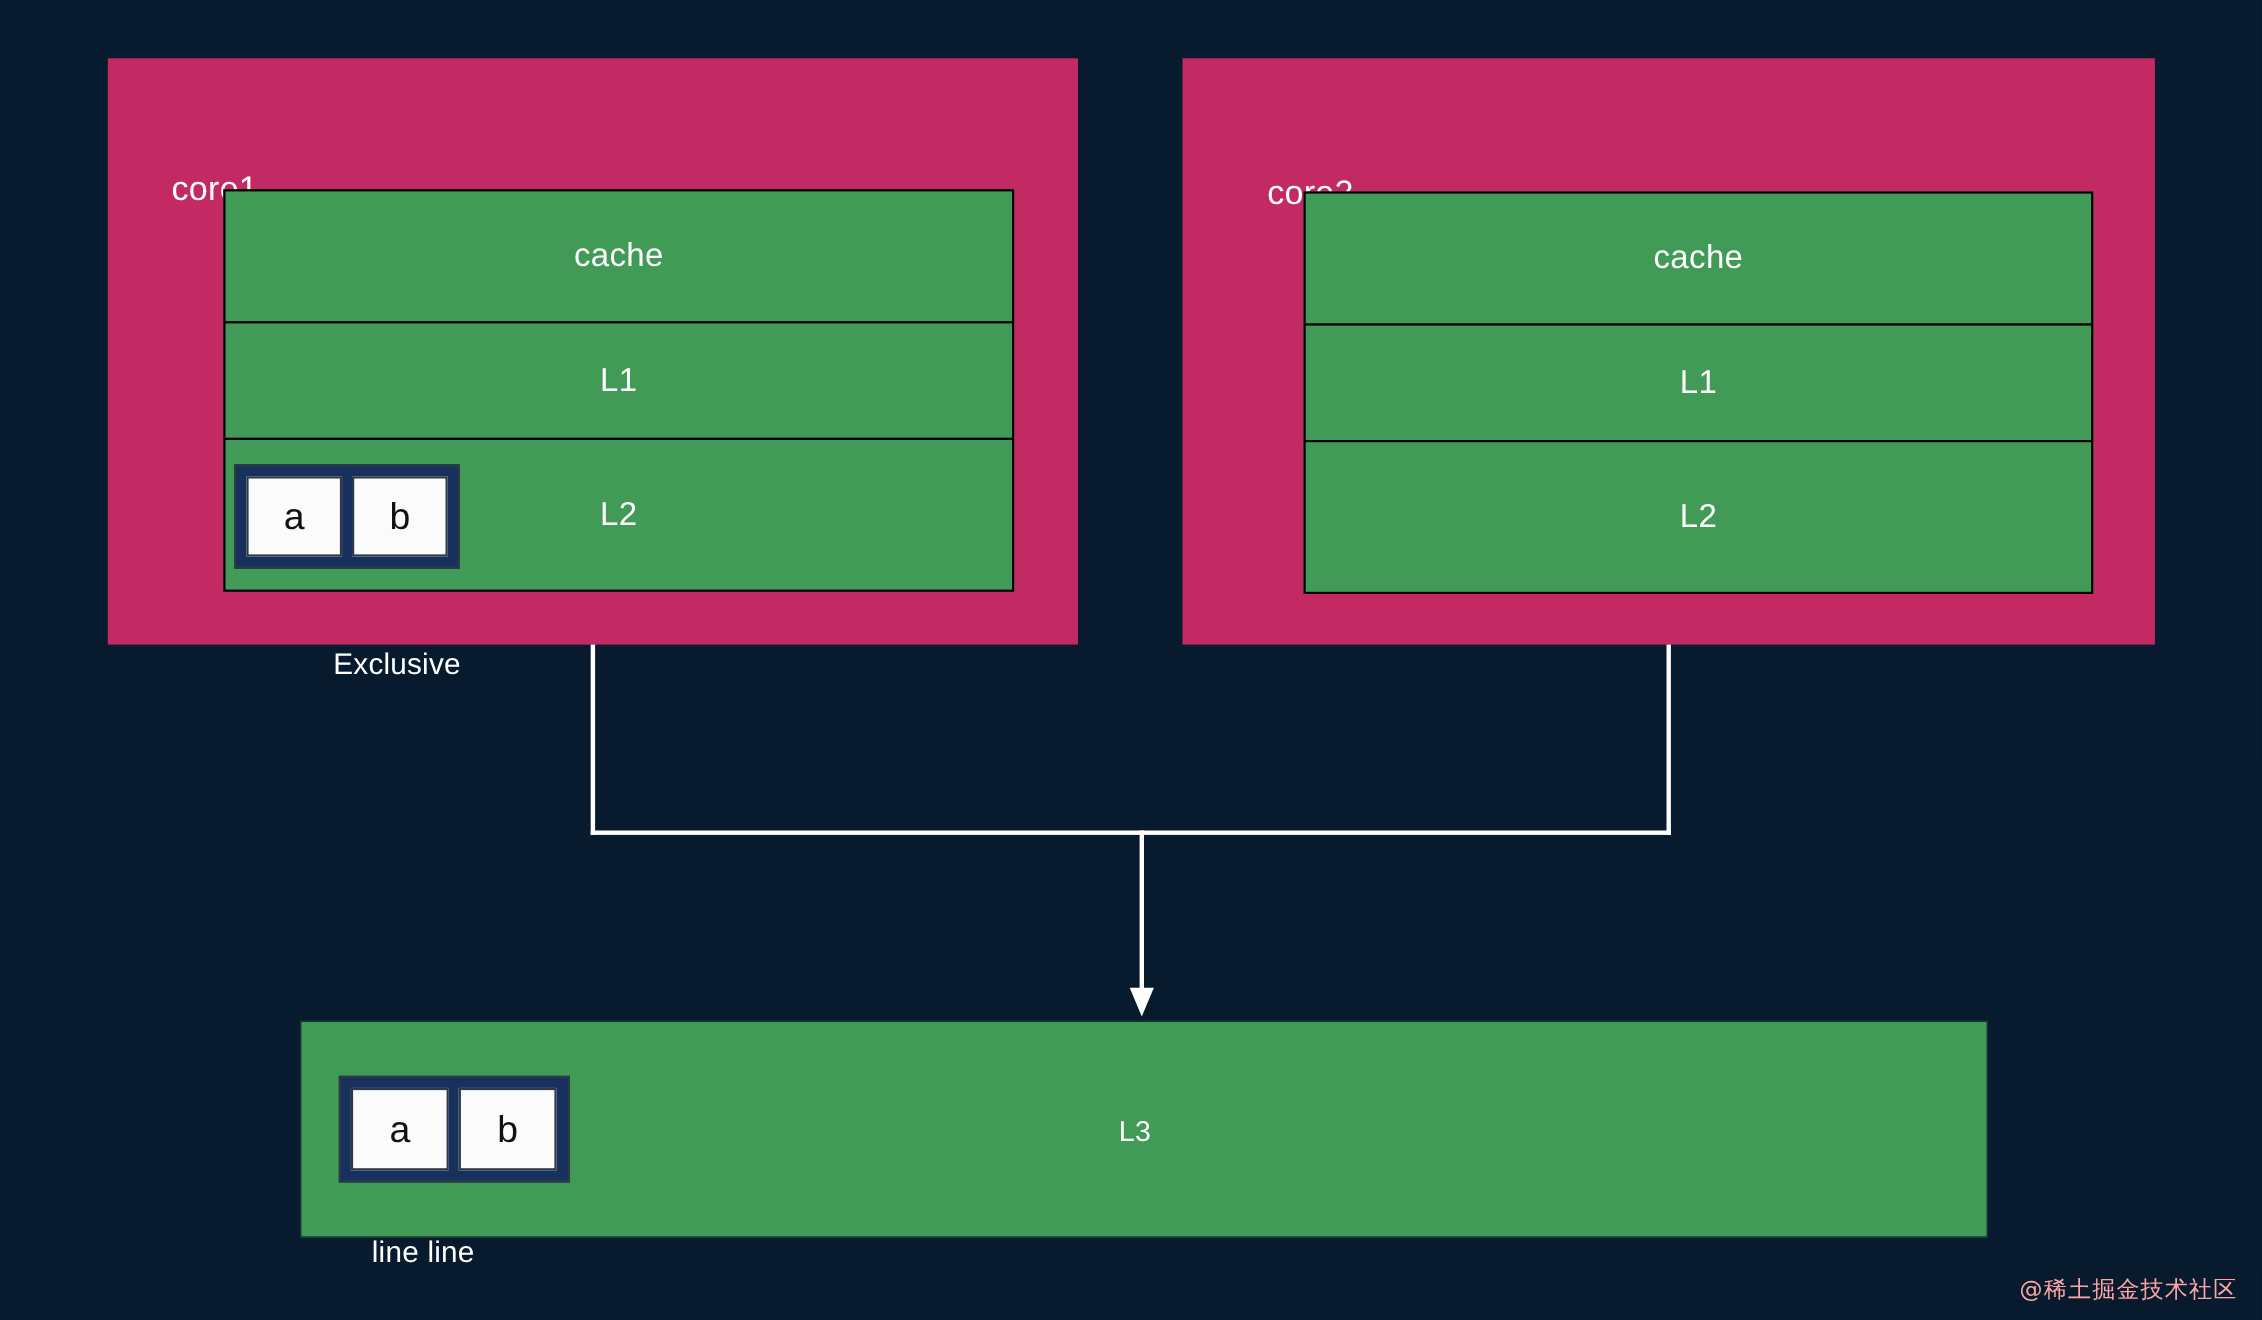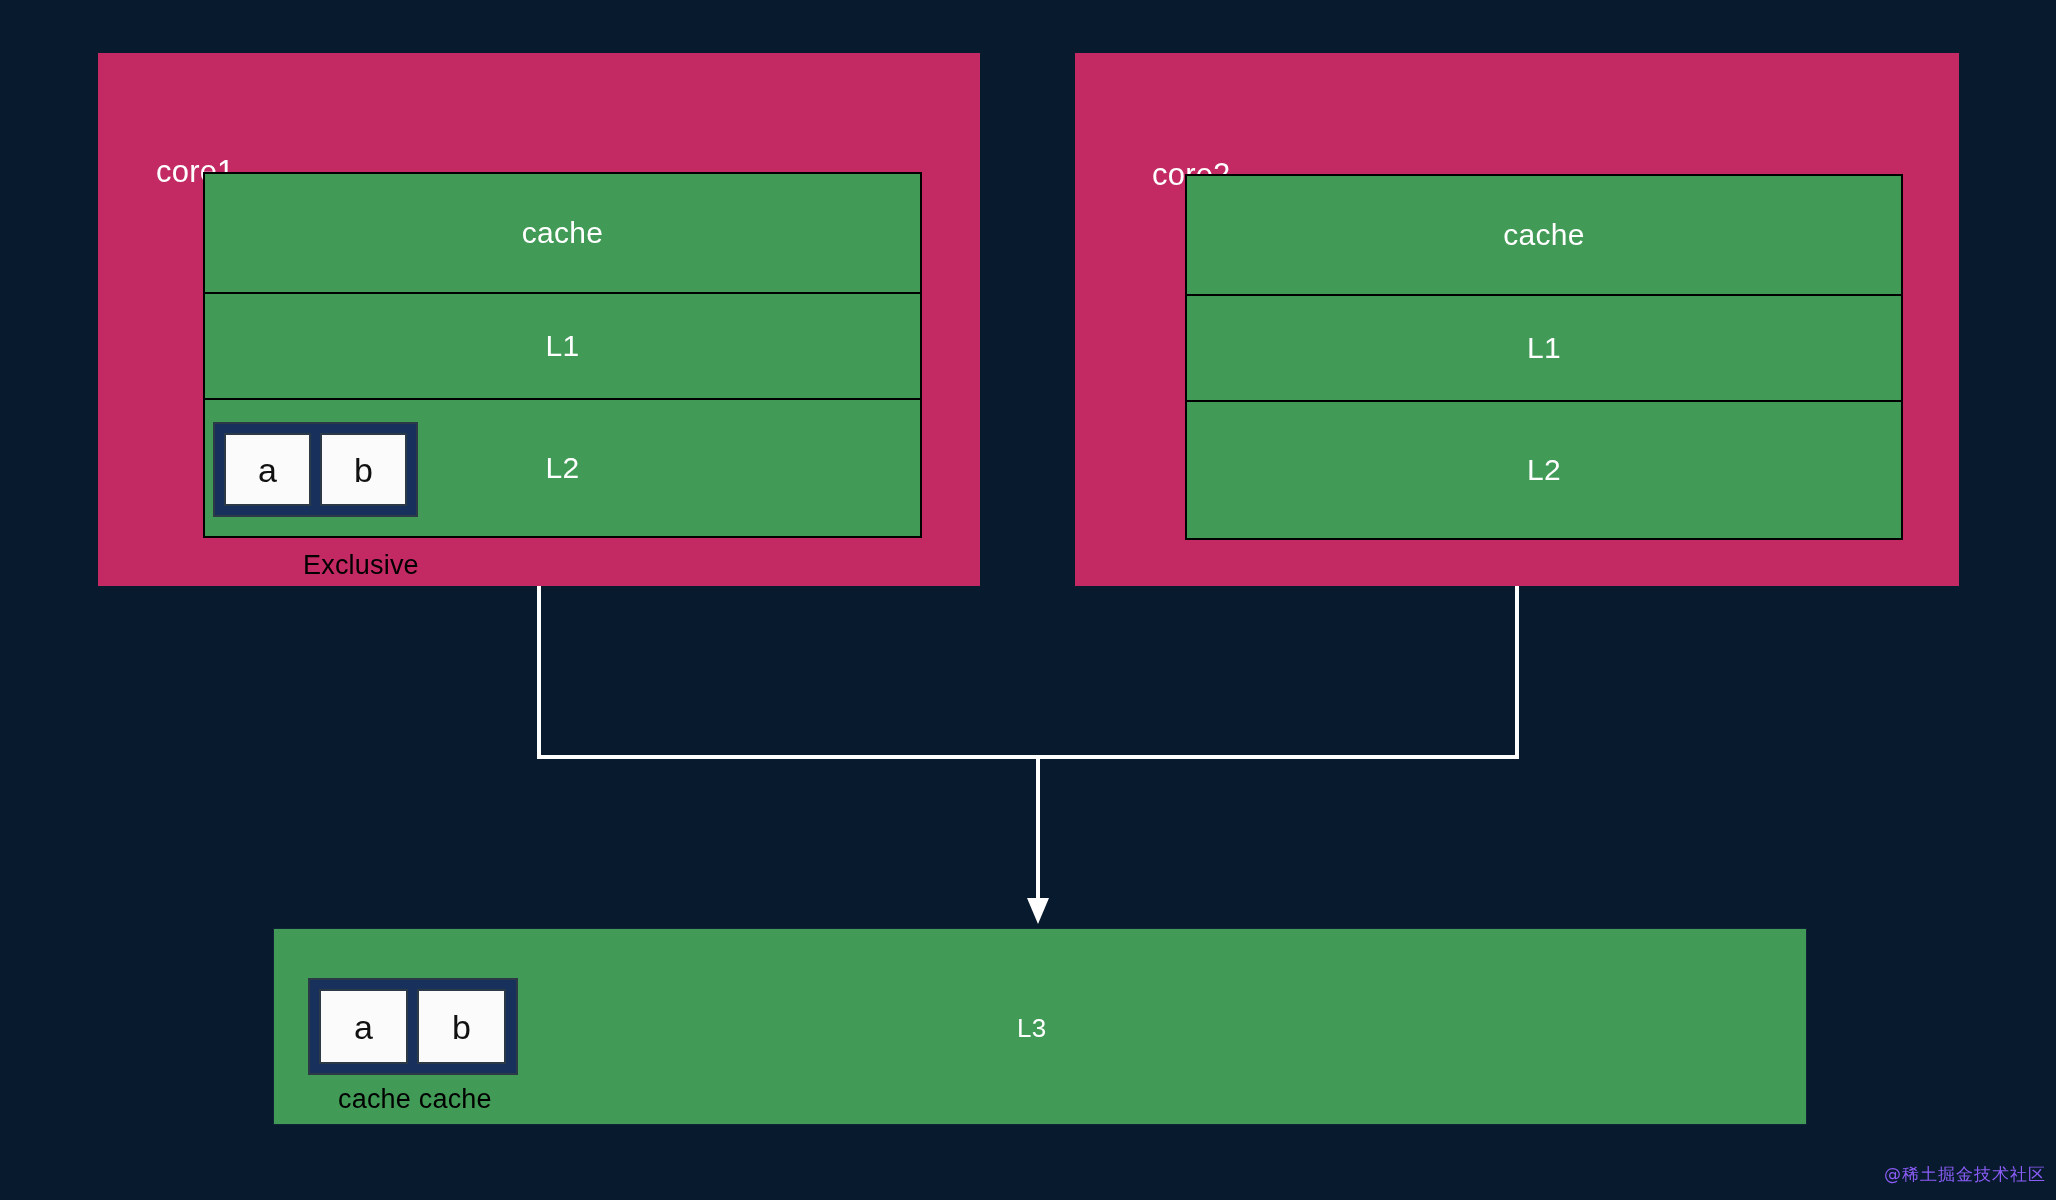--- a/index.html
+++ b/index.html
@@ -77,25 +77,26 @@
     display: flex;
     align-items: center;
     justify-content: center;
     color: #111111;
     font-size: 34px;
     font-weight: 400;
     line-height: 1;
   }
   .caption {
     position: absolute;
-    color: #000000;
+    color: #ffffff;
     font-size: 27px;
     font-weight: 400;
     white-space: nowrap;
     letter-spacing: .2px;
+    margin-top: 39px;
   }
 
   
   #l3-block {
     position: absolute;
     background: #419a55;
     box-sizing: border-box;
     border: 1px solid #0f2436;
   }
   #l3-label {
@@ -115,24 +116,24 @@
     width: 0;
     height: 0;
     border-left: 11px solid transparent;
     border-right: 11px solid transparent;
     border-top: 26px solid #ffffff;
   }
 
   
   #watermark {
     position: absolute;
-    right: 10px;
+    right: 22px;
     bottom: 14px;
-    color: #8b5cf6;
-    font-size: 17px;
+    color: #fca5a5;
+    font-size: 21px;
     letter-spacing: 1px;
     white-space: nowrap;
     font-family: "DejaVu Sans", sans-serif;
   }
 </style>
 </head>
 <body>
 
 <div id="stage">
 
@@ -195,18 +196,18 @@
 
   <div id="l3-block" style="left:273px; top:928px; width:1534px; height:197px;">
 
     <div id="l3-label" style="left:743px; top:84px;">L3</div>
 
     <div class="cacheline" id="l3-cacheline" style="left:34px; top:49px; width:210px; height:97px;">
       <div class="cacheline-cell" style="width:89px; height:75px;">a</div>
       <div class="cacheline-cell" style="width:89px; height:75px;">b</div>
     </div>
 
-    <div class="caption" id="l3-caption" style="left:64px; top:155px;">cache cache</div>
+    <div class="caption" id="l3-caption" style="left:64px; top:155px;">line line</div>
   </div>
 
   <div id="watermark">@稀土掘金技术社区</div>
 
 </div>
 
 </body></html>

